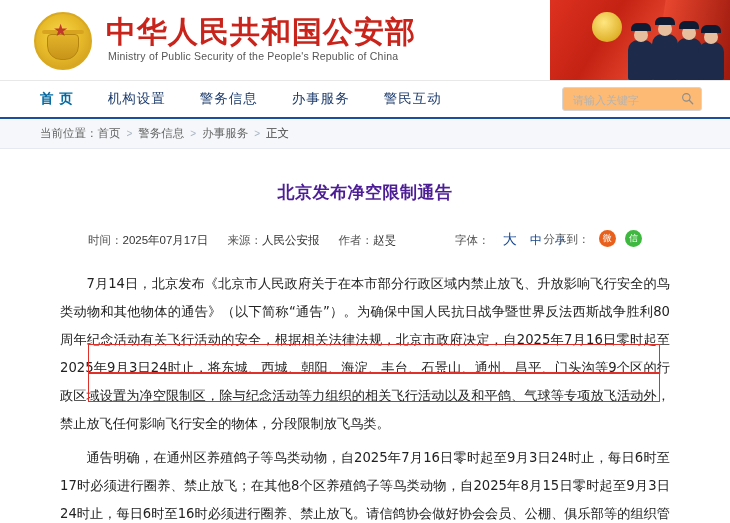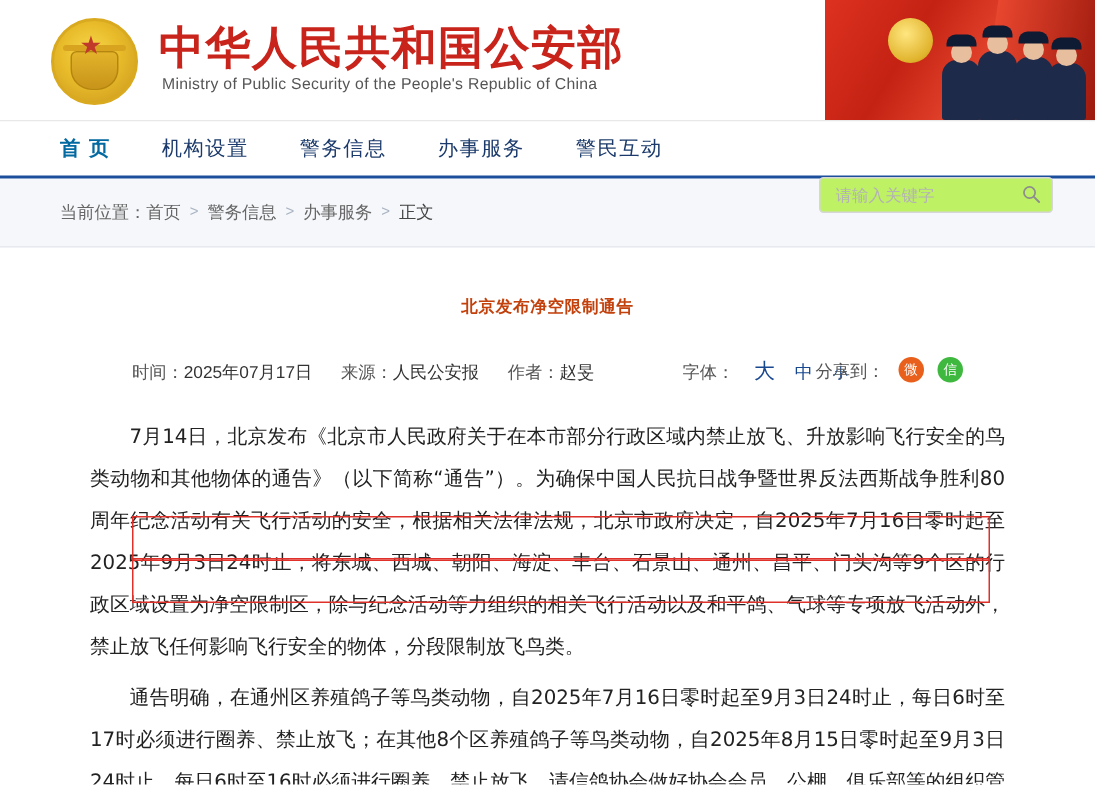--- a/index.html
+++ b/index.html
@@ -169,27 +169,26 @@
     letter-spacing: 1px;
   }
   .nav-item.active {
     color: #0369a1;
     font-weight: bold;
   }
   .search-box {
     position: absolute;
     right: 28px;
     top: 6px;
-    width: 156px;
+    width: 140px;
     height: 24px;
     border: 1px solid #d6d6d6;
     border-radius: 3px;
-    background: #bef264;
-    box-sizing: border-box;
-    margin-top: 31px;
+    background: #fdba74;
+    box-sizing: border-box;
   }
   .search-input {
     position: absolute;
     left: 8px;
     top: 0;
     width: 105px;
     height: 22px;
     border: none;
     outline: none;
     font-size: 11px;
@@ -205,21 +204,21 @@
     width: 14px;
     height: 14px;
     color: #8d8d8d;
     font-size: 12px;
     line-height: 14px;
     cursor: pointer;
   }
 
   
   .crumb-wrap {
-    height: 46px;
+    height: 30px;
     background: #f5f7fa;
     border-bottom: 1px solid #e6eaf0;
     display: flex;
     align-items: center;
     padding-left: 40px;
     font-size: 11.5px;
     color: #666;
     box-sizing: border-box;
     text-align: center;
   }
@@ -235,23 +234,23 @@
   }
   .crumb-cur { color: #444; }
 
   
   .article {
     padding: 0 60px;
     box-sizing: border-box;
   }
   .art-title {
     text-align: center;
-    font-size: 11px;
+    font-size: 17px;
     font-weight: bold;
-    color: #c2410c;
+    color: #4c1d95;
     margin-top: 32px;
     letter-spacing: 0.5px;
   }
   .meta-row {
     position: relative;
     margin-top: 26px;
     height: 22px;
     font-size: 11.5px;
     color: #555;
     border-bottom: 0;

